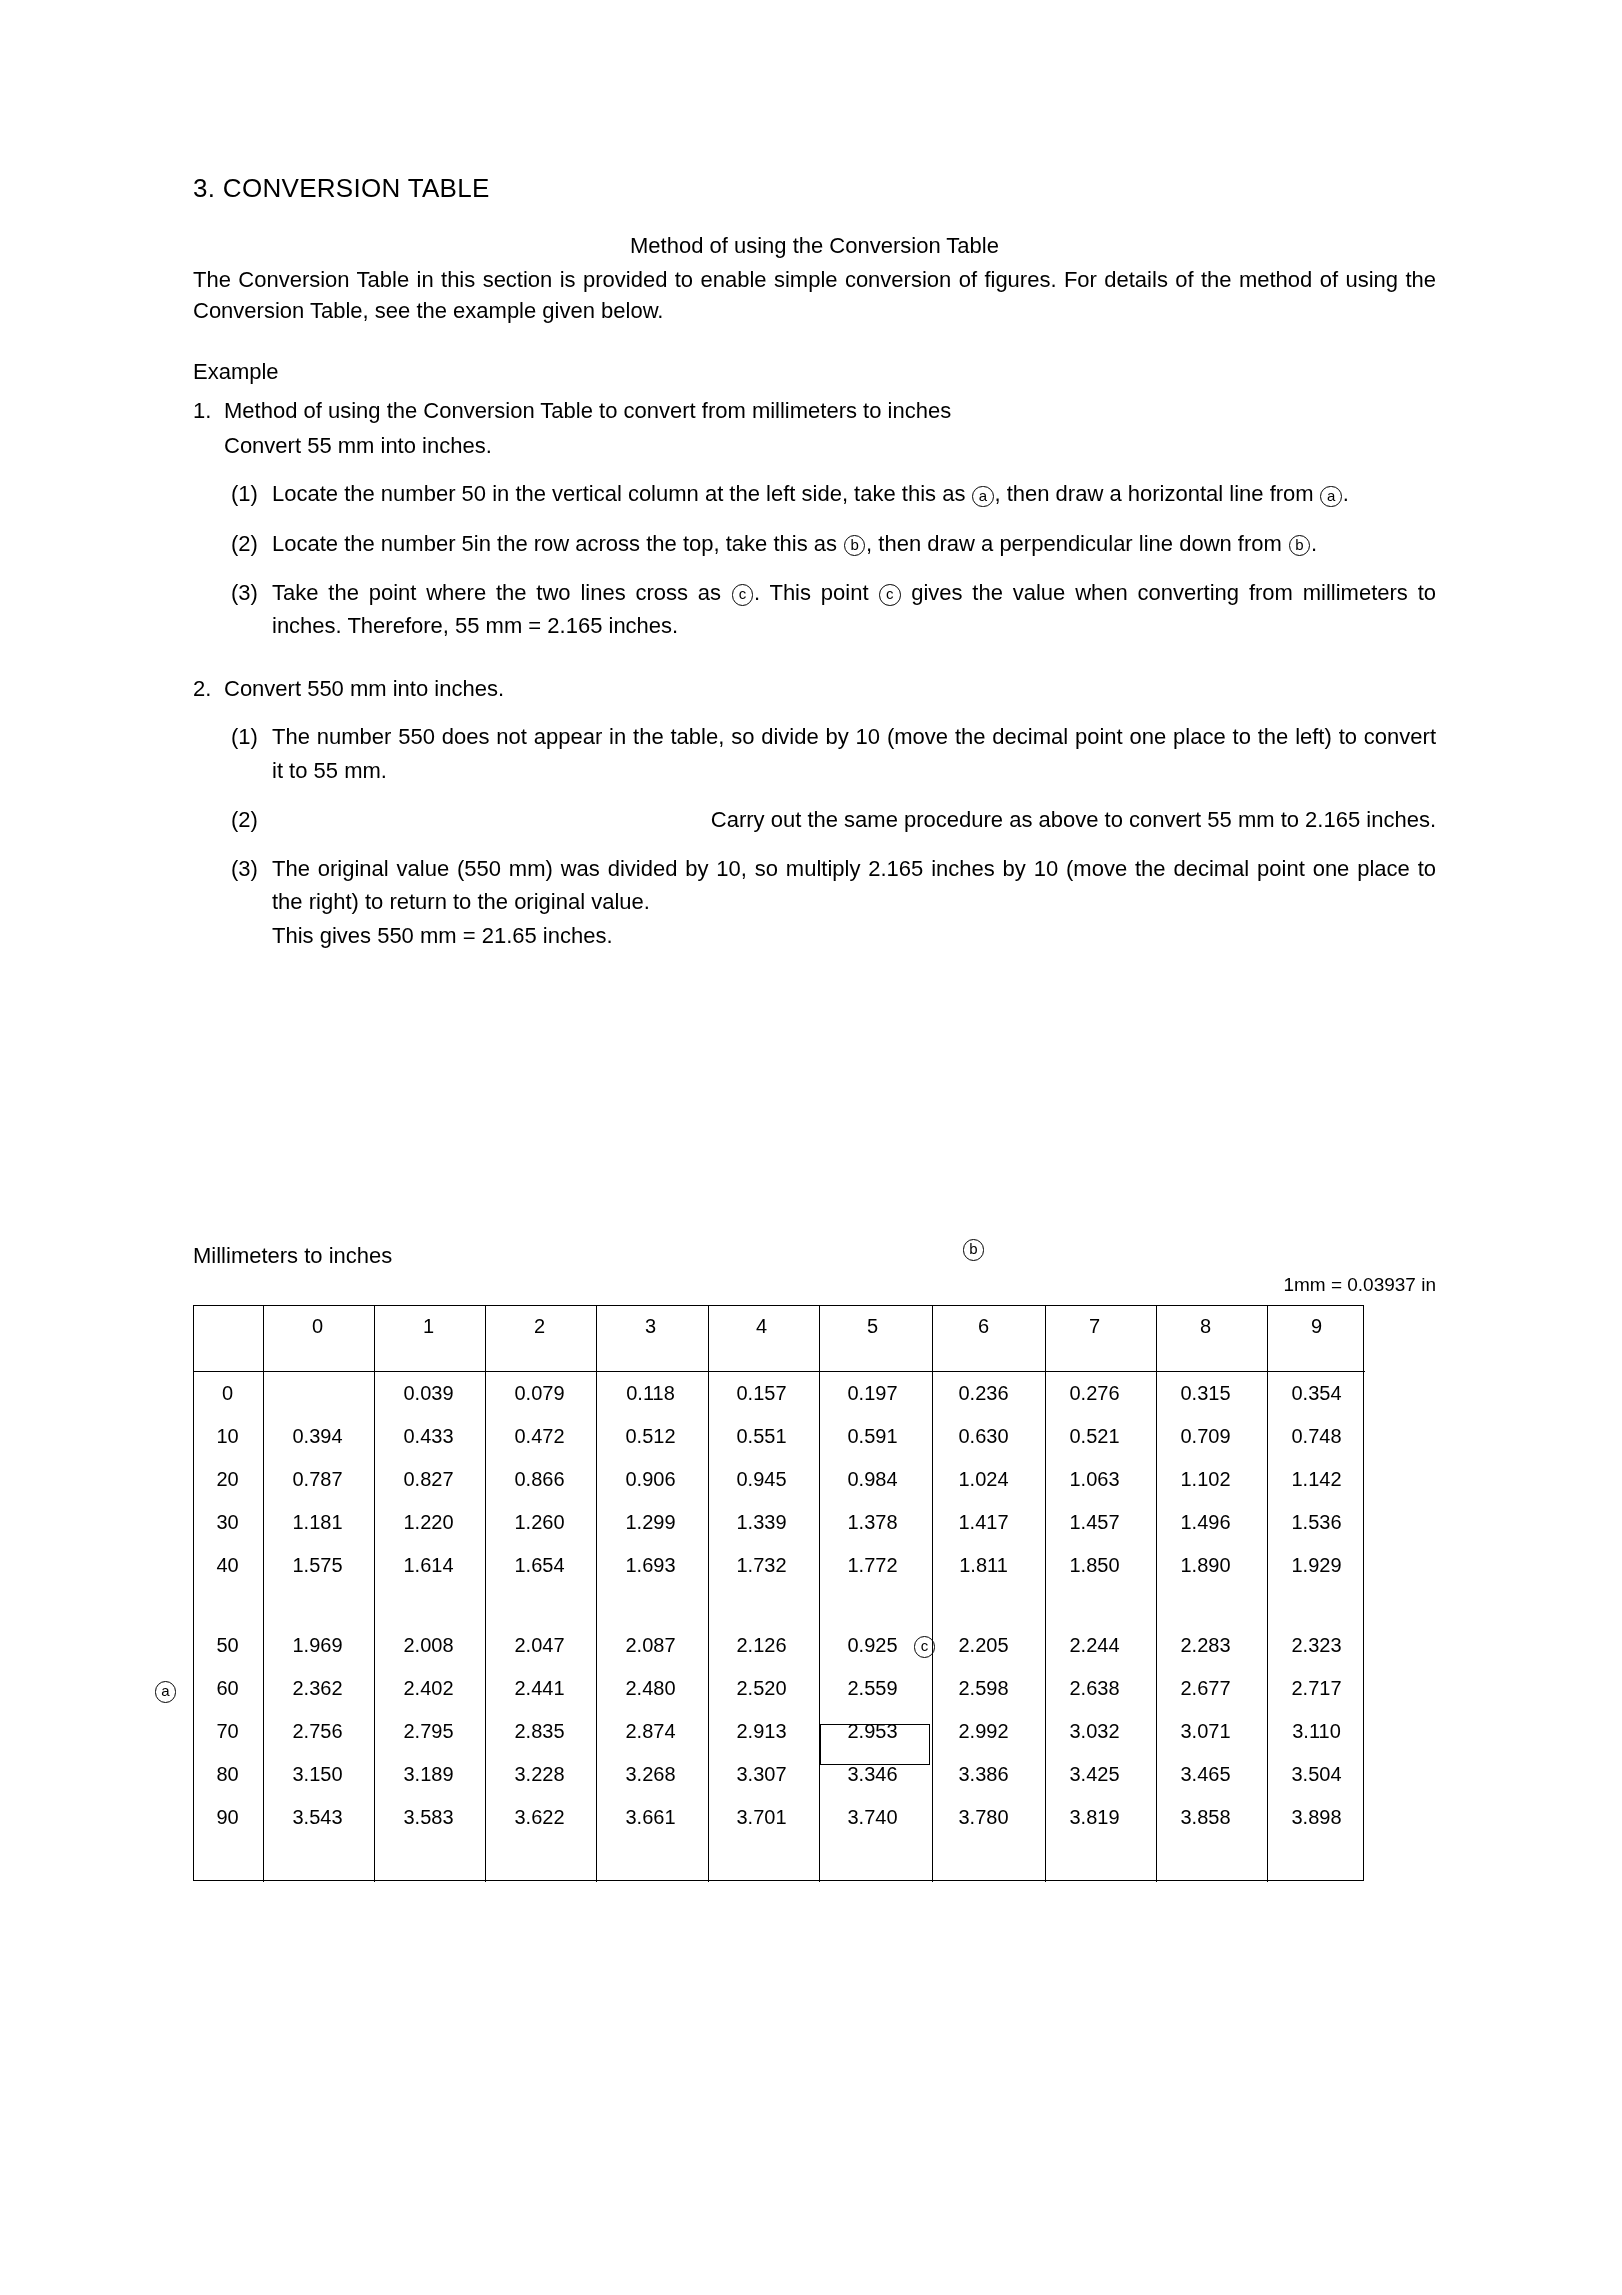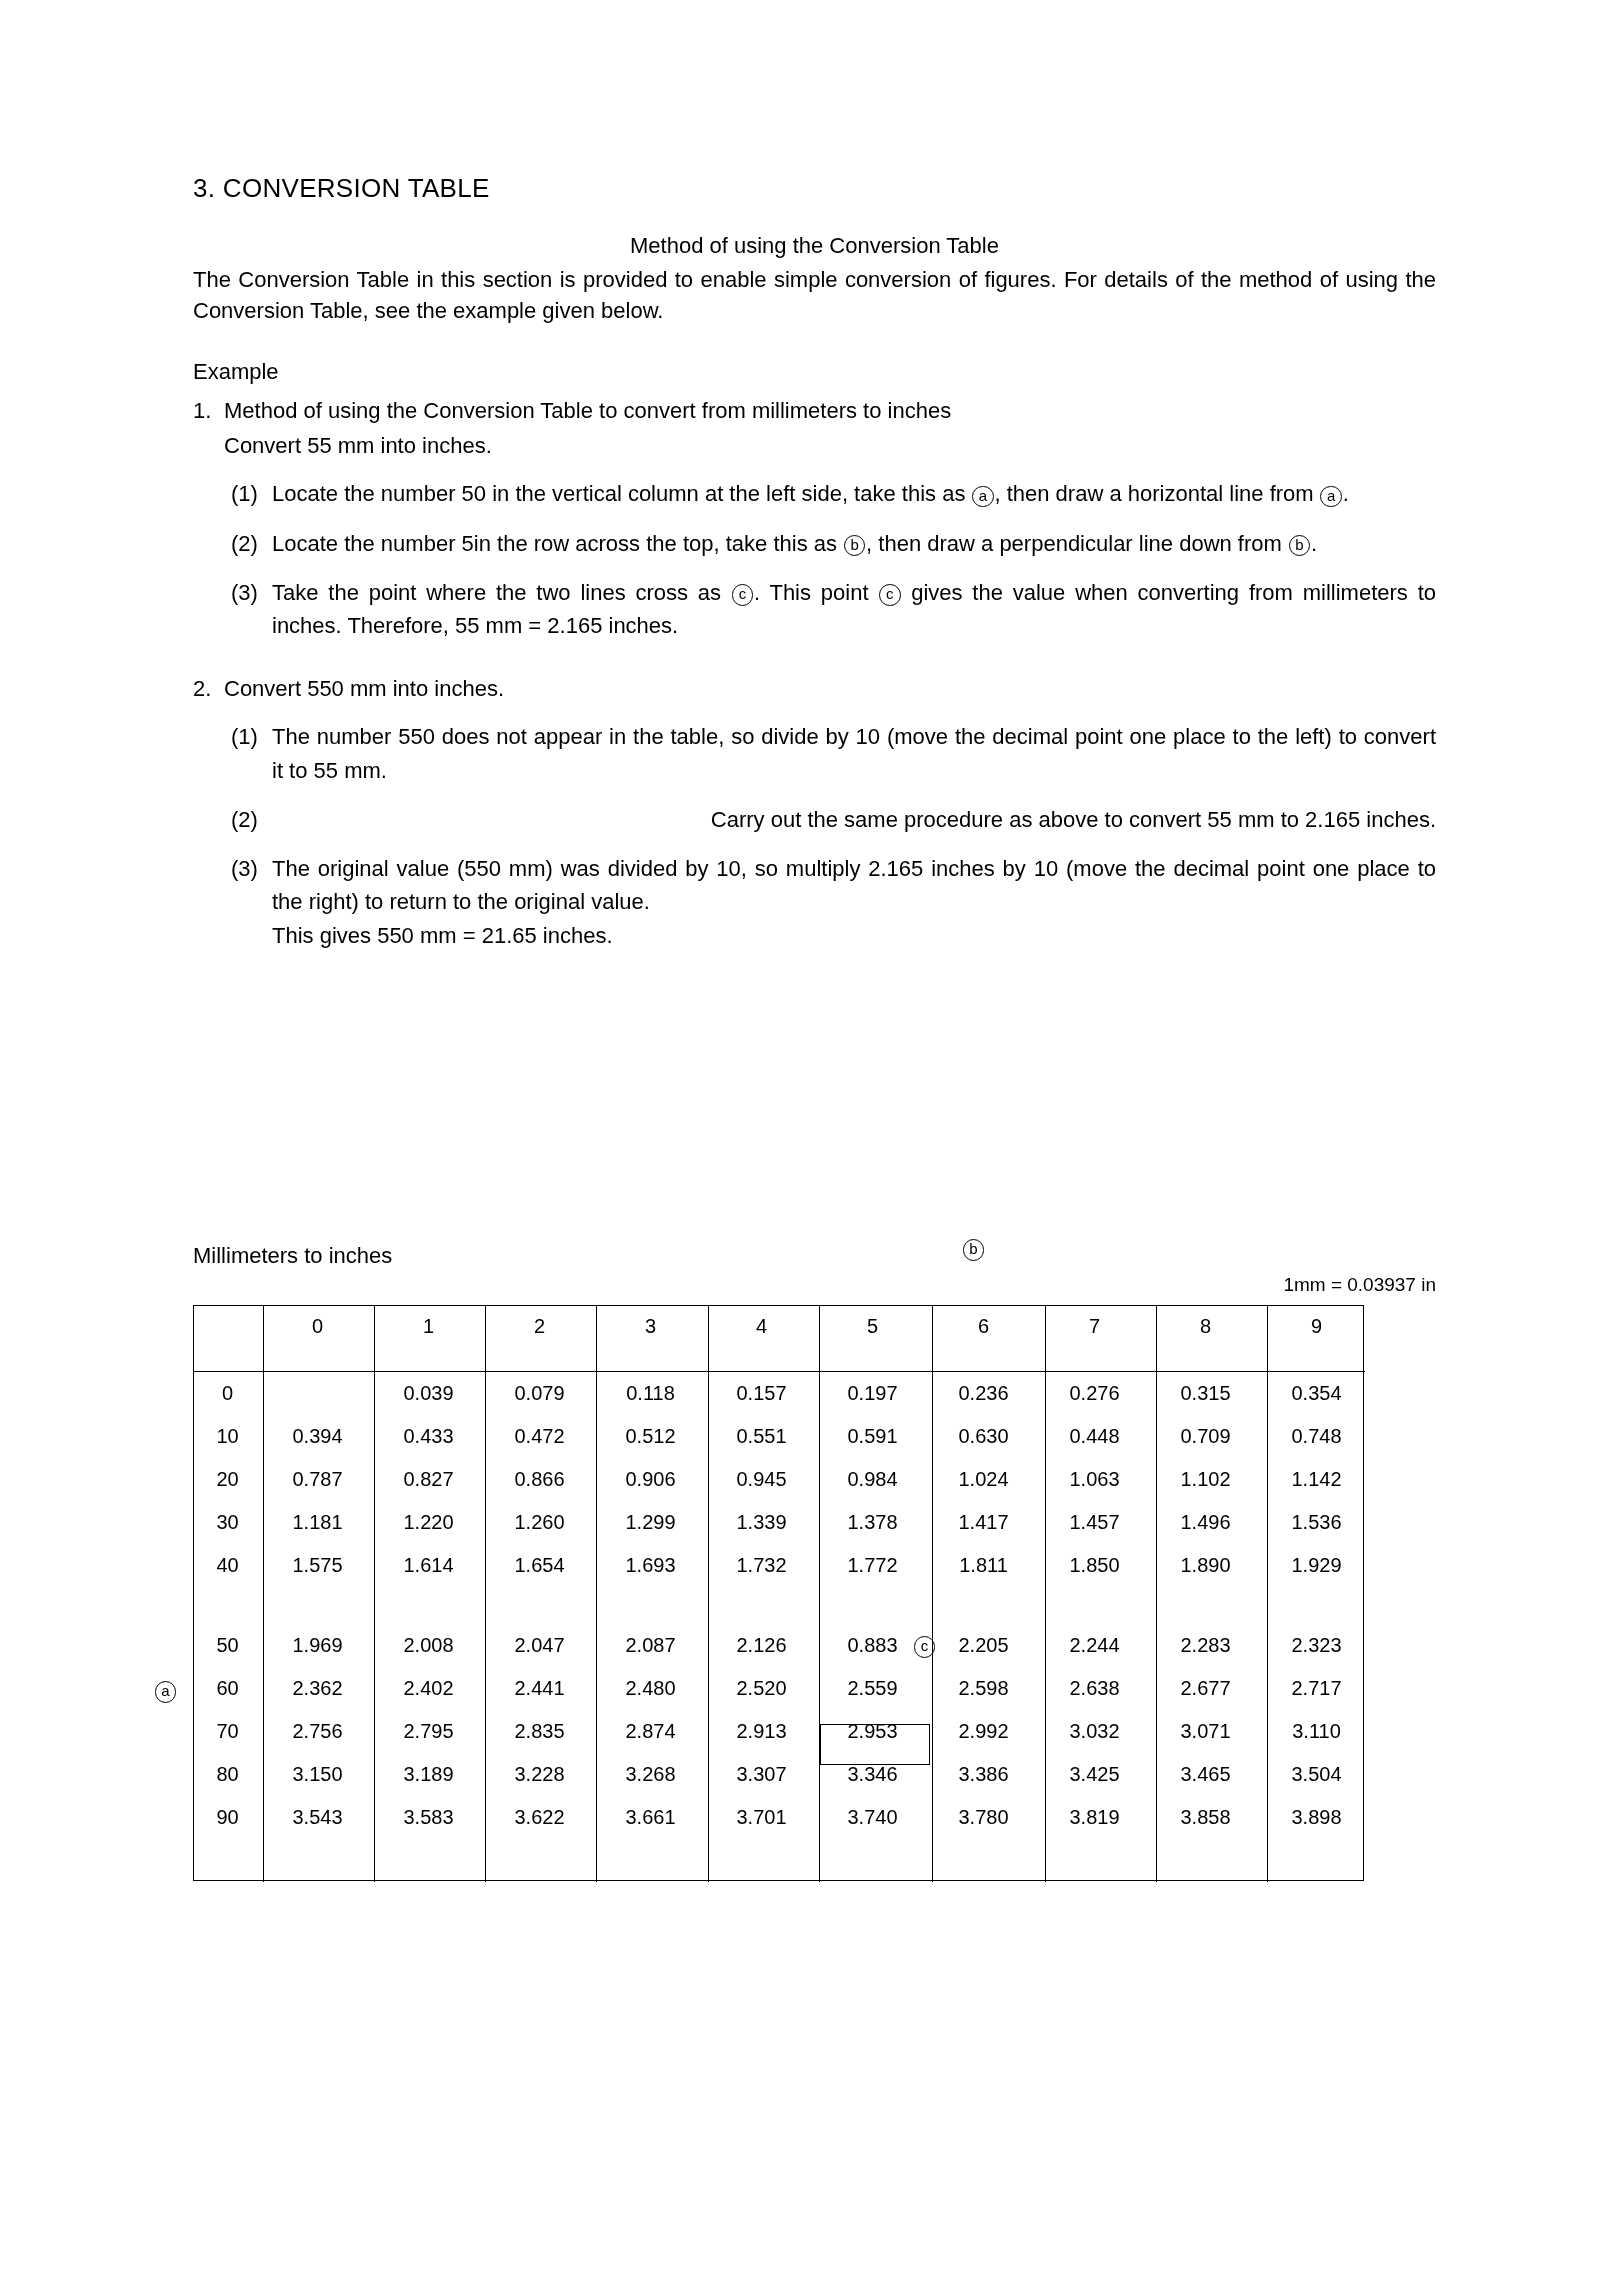--- a/index.html
+++ b/index.html
@@ -328,21 +328,21 @@
         </tr>
         <tr>
           <td>10</td>
           <td>0.394</td>
           <td>0.433</td>
           <td>0.472</td>
           <td>0.512</td>
           <td>0.551</td>
           <td>0.591</td>
           <td>0.630</td>
-          <td>0.448</td>
+          <td>0.521</td>
           <td>0.709</td>
           <td>0.748</td>
         </tr>
         <tr>
           <td>20</td>
           <td>0.787</td>
           <td>0.827</td>
           <td>0.866</td>
           <td>0.906</td>
           <td>0.945</td>
@@ -381,21 +381,21 @@
         <tr>
             <td colspan="11" style="height:37px;"></td>
           </tr>
         <tr>
           <td>50</td>
           <td>1.969</td>
           <td>2.008</td>
           <td>2.047</td>
           <td>2.087</td>
           <td>2.126</td>
-          <td>0.883</td>
+          <td>0.925</td>
           <td>2.205</td>
           <td>2.244</td>
           <td>2.283</td>
           <td>2.323</td>
         </tr>
         <tr>
           <td>60</td>
           <td>2.362</td>
           <td>2.402</td>
           <td>2.441</td>

